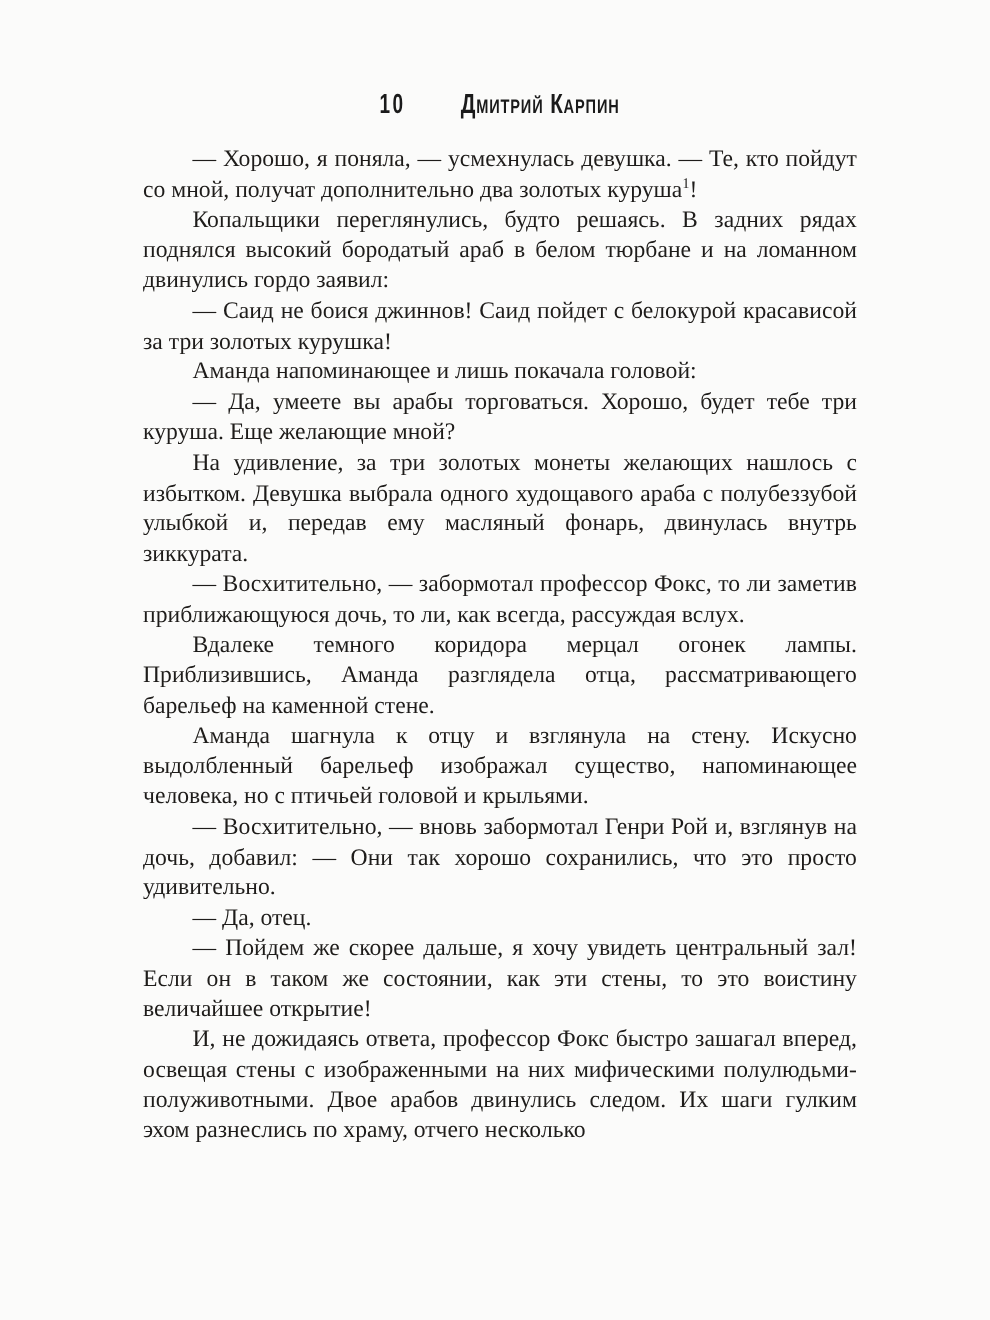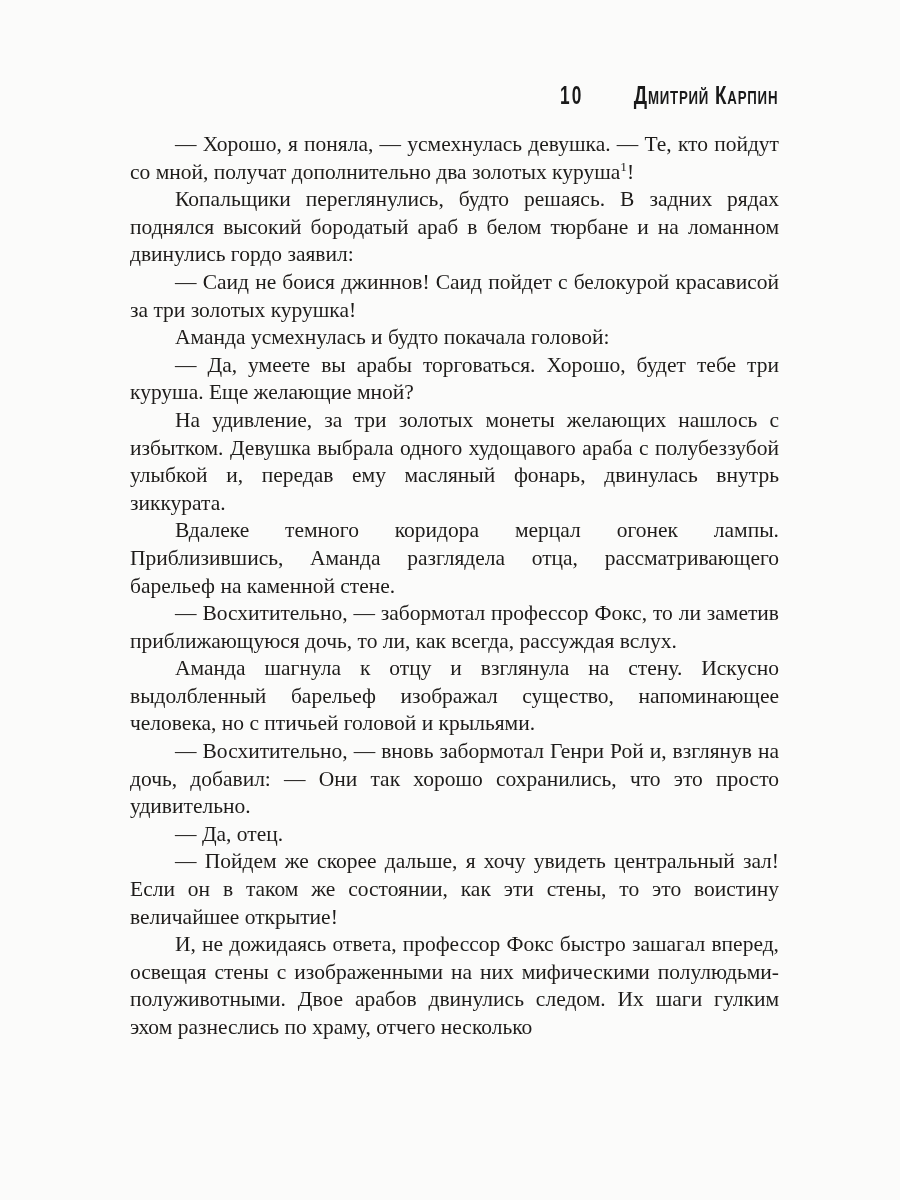--- a/index.html
+++ b/index.html
@@ -22,21 +22,21 @@
     inset: 0;
   }
 
   
   .running-head {
     position: absolute;
     top: 82px;
     left: 130px;
     width: 648px;
     display: flex;
-    justify-content: flex-end;
+    justify-content: center;
     align-items: baseline;
     font-family: "Liberation Sans", sans-serif;
     font-weight: 700;
     color: #1a1a1a;
   }
   .page-number {
     font-size: 24px;
     letter-spacing: 3px;
     transform: scaleX(0.72) scaleY(1.05);
     transform-origin: left bottom;
@@ -101,25 +101,25 @@
 
   <div class="running-head">
     <span class="page-number">10</span>
     <span class="author-name">Дмитрий Карпин</span>
   </div>
 
   <div class="text-block">
     <p><span>— Хорошо, я поняла, — усмехнулась девушка. — Те, кто пойдут со мной, получат дополнительно два золотых куруша</span><sup>1</sup><span>!</span></p>
     <p>Копальщики переглянулись, будто решаясь. В задних рядах поднялся высокий бородатый араб в белом тюрбане и на ломанном двинулись гордо заявил:</p>
     <p>— Саид не боися джиннов! Саид пойдет с белокурой красависой за три золотых курушка!</p>
-    <p>Аманда усмехнулась и будто покачала головой:</p>
+    <p>Аманда напоминающее и лишь покачала головой:</p>
     <p>— Да, умеете вы арабы торговаться. Хорошо, будет тебе три куруша. Еще желающие мной?</p>
     <p>На удивление, за три золотых монеты желающих нашлось с избытком. Девушка выбрала одного худощавого араба с полубеззубой улыбкой и, передав ему масляный фонарь, двинулась внутрь зиккурата.</p>
+    <p>— Восхитительно, — забормотал профессор Фокс, то ли заметив приближающуюся дочь, то ли, как всегда, рассуждая вслух.</p>
     <p>Вдалеке темного коридора мерцал огонек лампы. Приблизившись, Аманда разглядела отца, рассматривающего барельеф на каменной стене.</p>
-    <p>— Восхитительно, — забормотал профессор Фокс, то ли заметив приближающуюся дочь, то ли, как всегда, рассуждая вслух.</p>
     <p>Аманда шагнула к отцу и взглянула на стену. Искусно выдолбленный барельеф изображал существо, напоминающее человека, но с птичьей головой и крыльями.</p>
     <p>— Восхитительно, — вновь забормотал Генри Рой и, взглянув на дочь, добавил: — Они так хорошо сохранились, что это просто удивительно.</p>
     <p>— Да, отец.</p>
     <p>— Пойдем же скорее дальше, я хочу увидеть центральный зал! Если он в таком же состоянии, как эти стены, то это воистину величайшее открытие!</p>
     <p>И, не дожидаясь ответа, профессор Фокс быстро зашагал вперед, освещая стены с изображенными на них мифическими полулюдьми-полуживотными. Двое арабов двинулись следом. Их шаги гулким эхом разнеслись по храму, отчего несколько</p>
   </div>
 
 
 </div>
 

